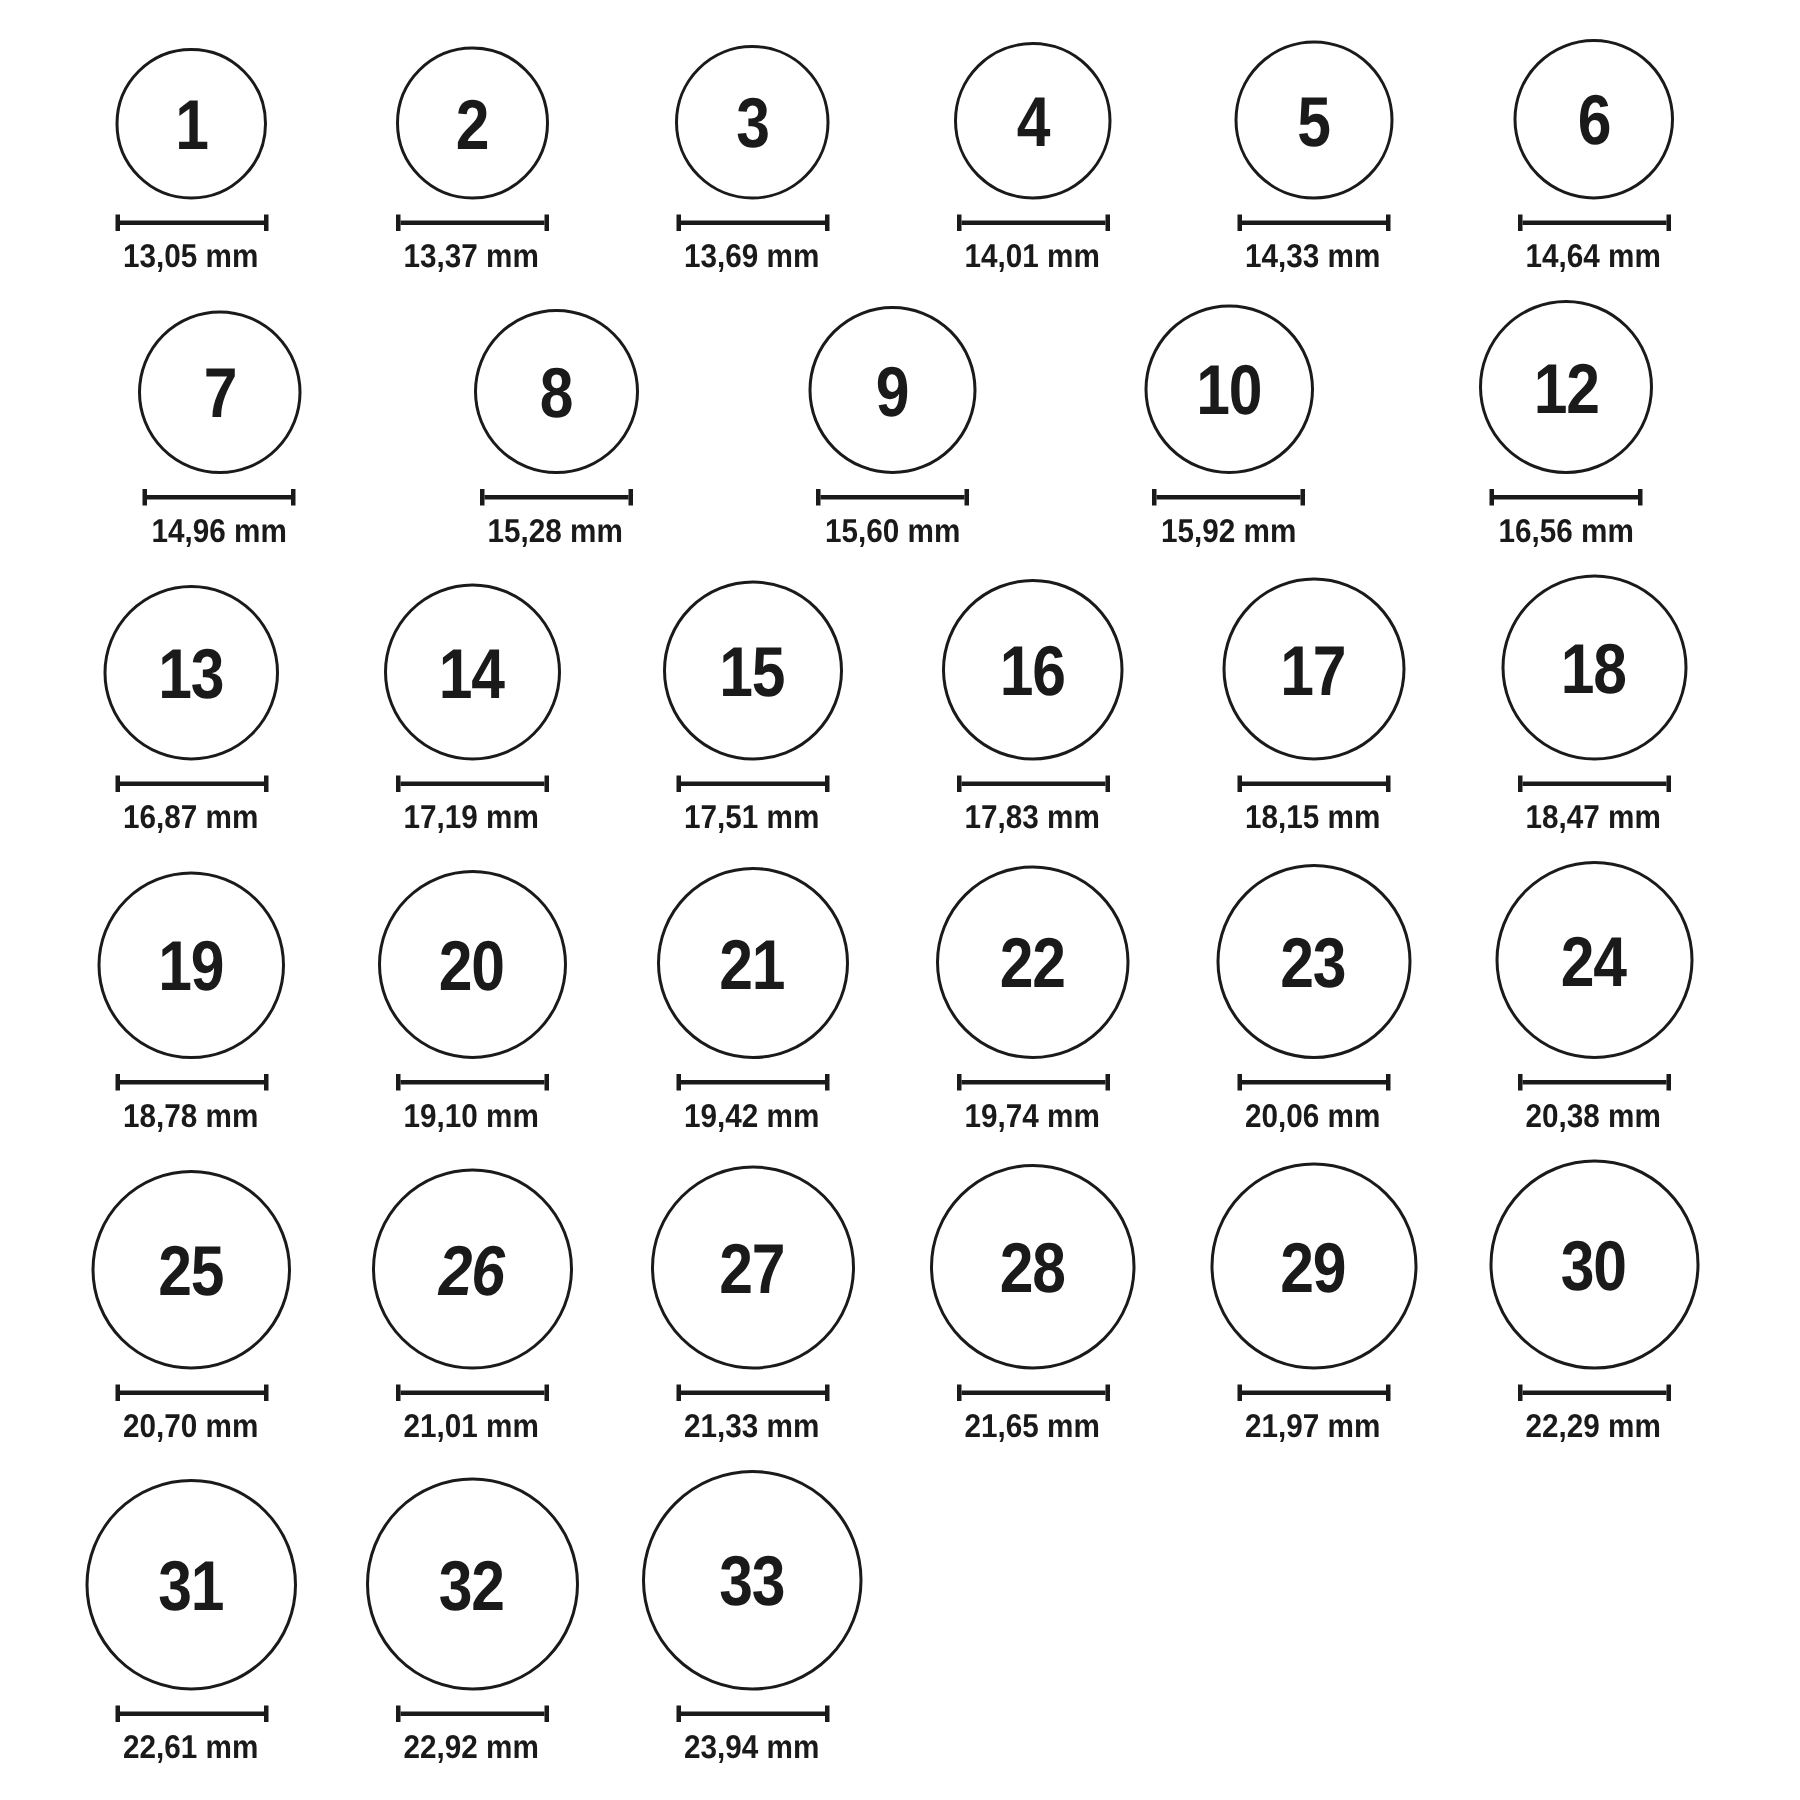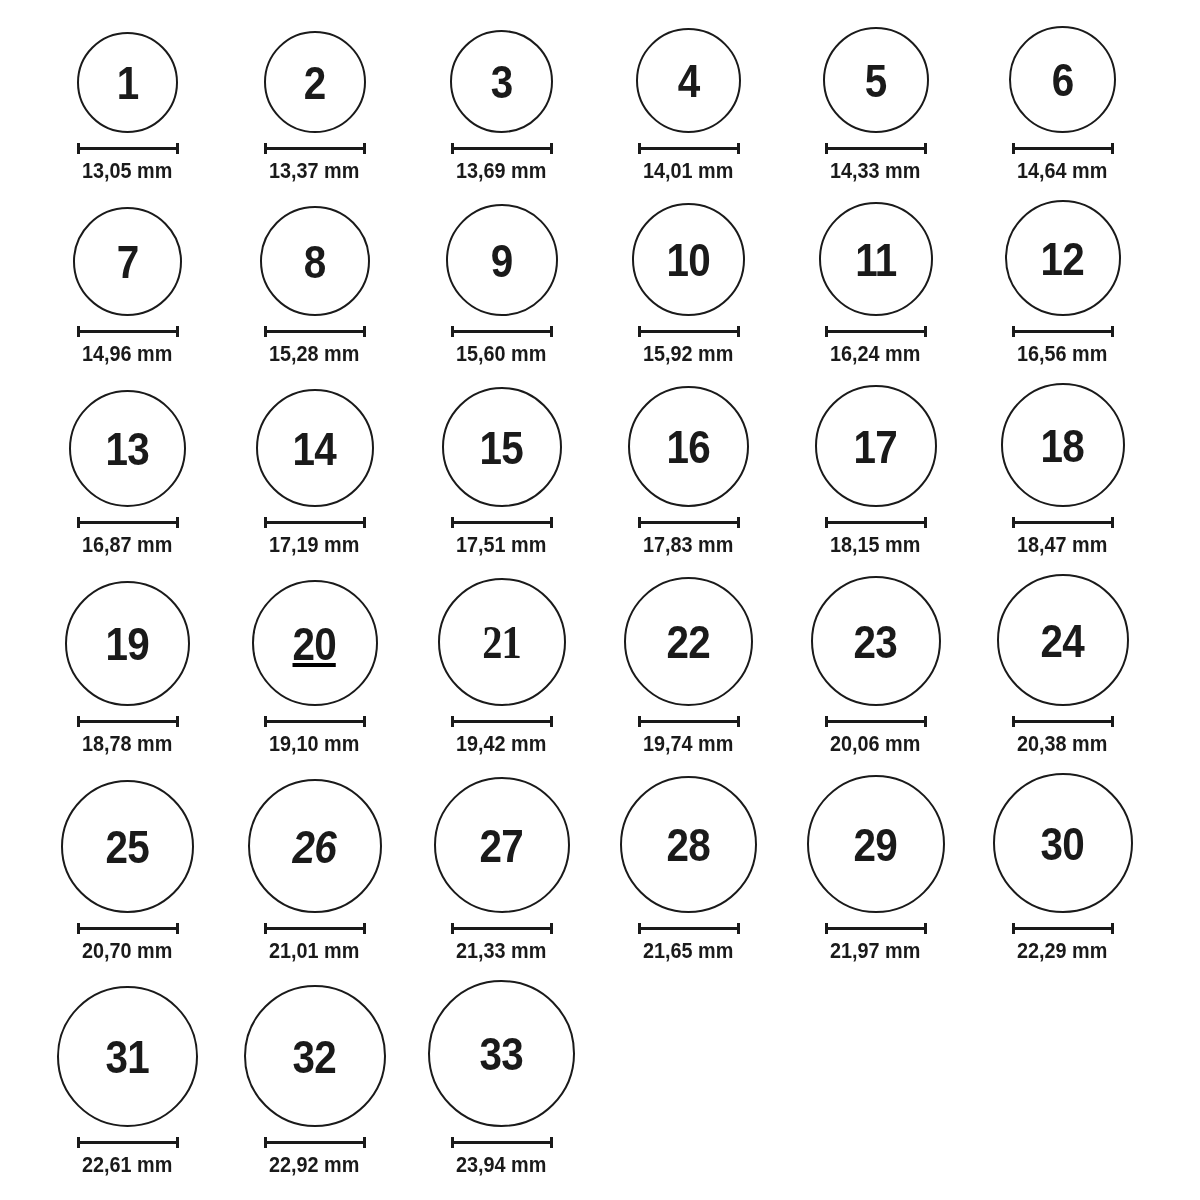--- a/index.html
+++ b/index.html
@@ -164,29 +164,20 @@
       <div class="cell">
         <div class="circle" style="width: 113px; height: 113px;">
           <span class="num">10</span>
         </div>
         <div class="dim">
           <span class="dim-bar"></span>
         </div>
         <div class="mm">15,92 mm</div>
       </div>
       <div class="cell">
-        <div class="circle" style="width: 114px; height: 114px;">
-          <span class="num">11</span>
-        </div>
-        <div class="dim">
-          <span class="dim-bar"></span>
-        </div>
-        <div class="mm">16,24 mm</div>
-      </div>
-      <div class="cell">
         <div class="circle" style="width: 116px; height: 116px; text-align: right;">
           <span class="num">12</span>
         </div>
         <div class="dim">
           <span class="dim-bar"></span>
         </div>
         <div class="mm">16,56 mm</div>
       </div>
     </div>
     <div class="row">
@@ -249,30 +240,30 @@
       <div class="cell">
         <div class="circle" style="width: 125px; height: 125px;">
           <span class="num">19</span>
         </div>
         <div class="dim">
           <span class="dim-bar"></span>
         </div>
         <div class="mm">18,78 mm</div>
       </div>
       <div class="cell">
-        <div class="circle" style="width: 126px; height: 126px; text-decoration: underline;">
+        <div class="circle" style="width: 126px; height: 126px;">
           <span class="num">20</span>
         </div>
         <div class="dim">
           <span class="dim-bar"></span>
         </div>
         <div class="mm">19,10 mm</div>
       </div>
       <div class="cell">
-        <div class="circle" style="width: 128px; height: 128px; font-family: Liberation Serif, serif;">
+        <div class="circle" style="width: 128px; height: 128px;">
           <span class="num">21</span>
         </div>
         <div class="dim">
           <span class="dim-bar"></span>
         </div>
         <div class="mm">19,42 mm</div>
       </div>
       <div class="cell">
         <div class="circle" style="width: 129px; height: 129px;">
           <span class="num">22</span>

